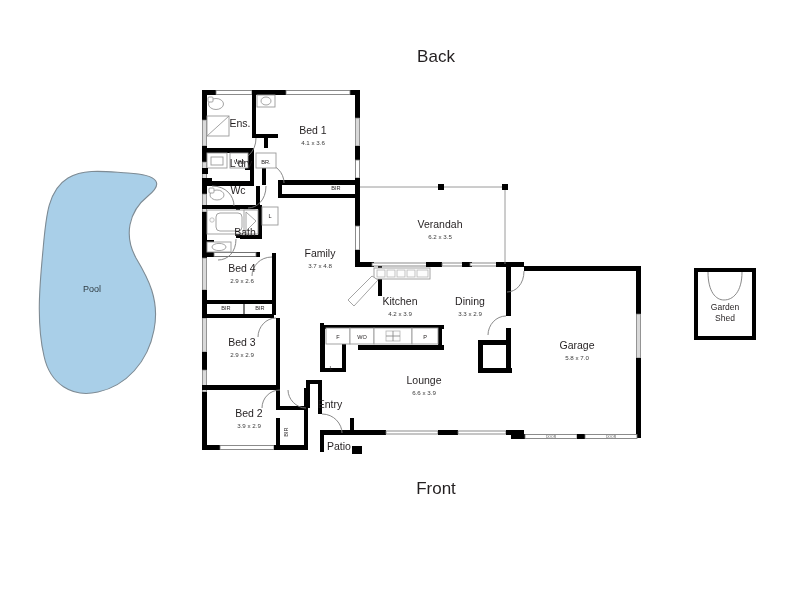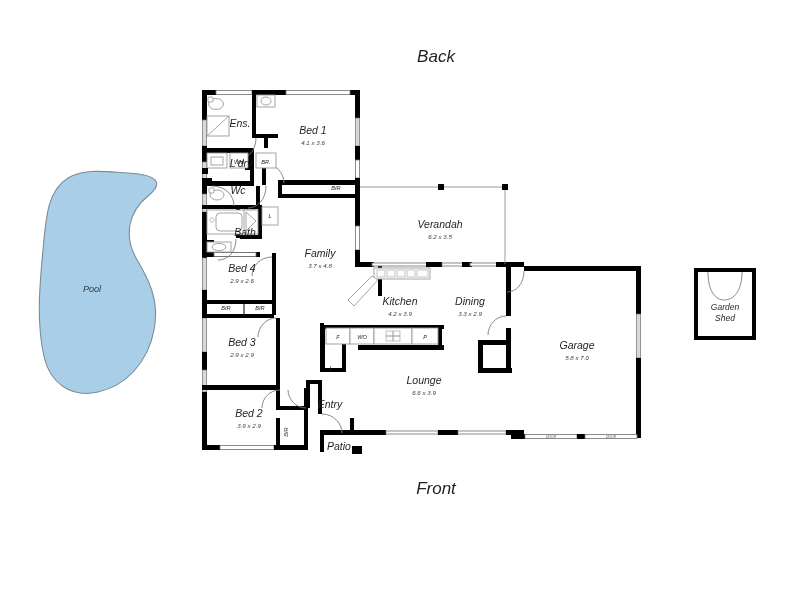--- a/index.html
+++ b/index.html
@@ -12,21 +12,20 @@
     width: 800px;
     height: 600px;
     overflow: hidden;
     font-family: "Liberation Sans", sans-serif;
     color: #231f20;
   }
   #plan-root {
     position: relative;
     width: 800px;
     height: 600px;
-    font-style: italic;
   }
   svg#floorplan {
     position: absolute;
     left: 0;
     top: 0;
     width: 800px;
     height: 600px;
     display: block;
   }
   .wall { fill: #000000; }

